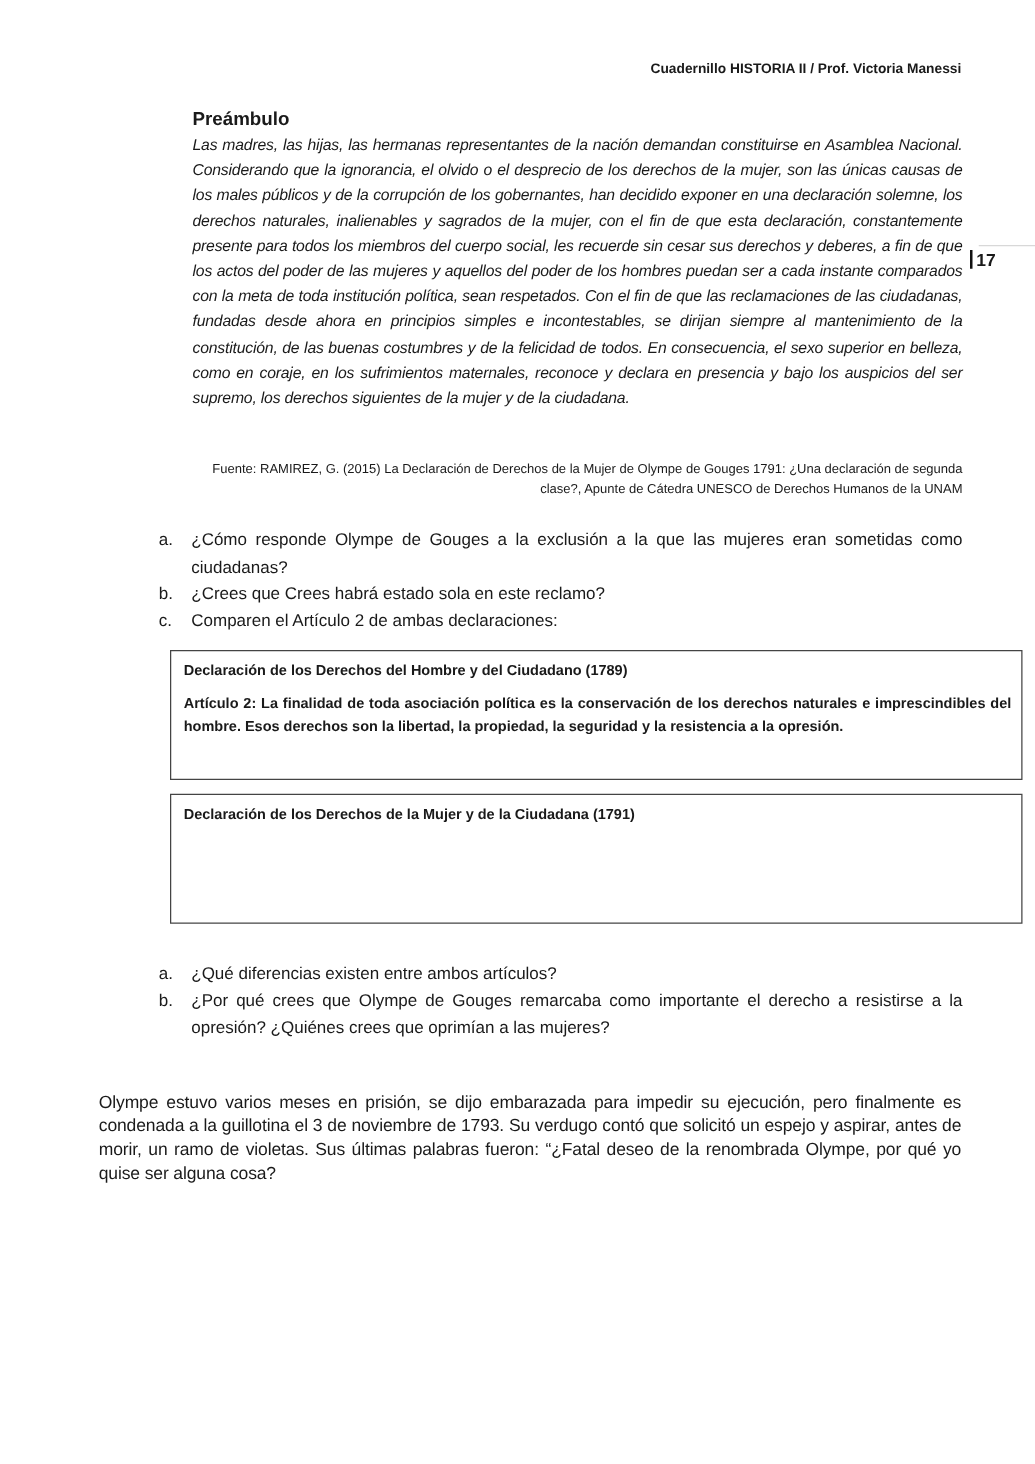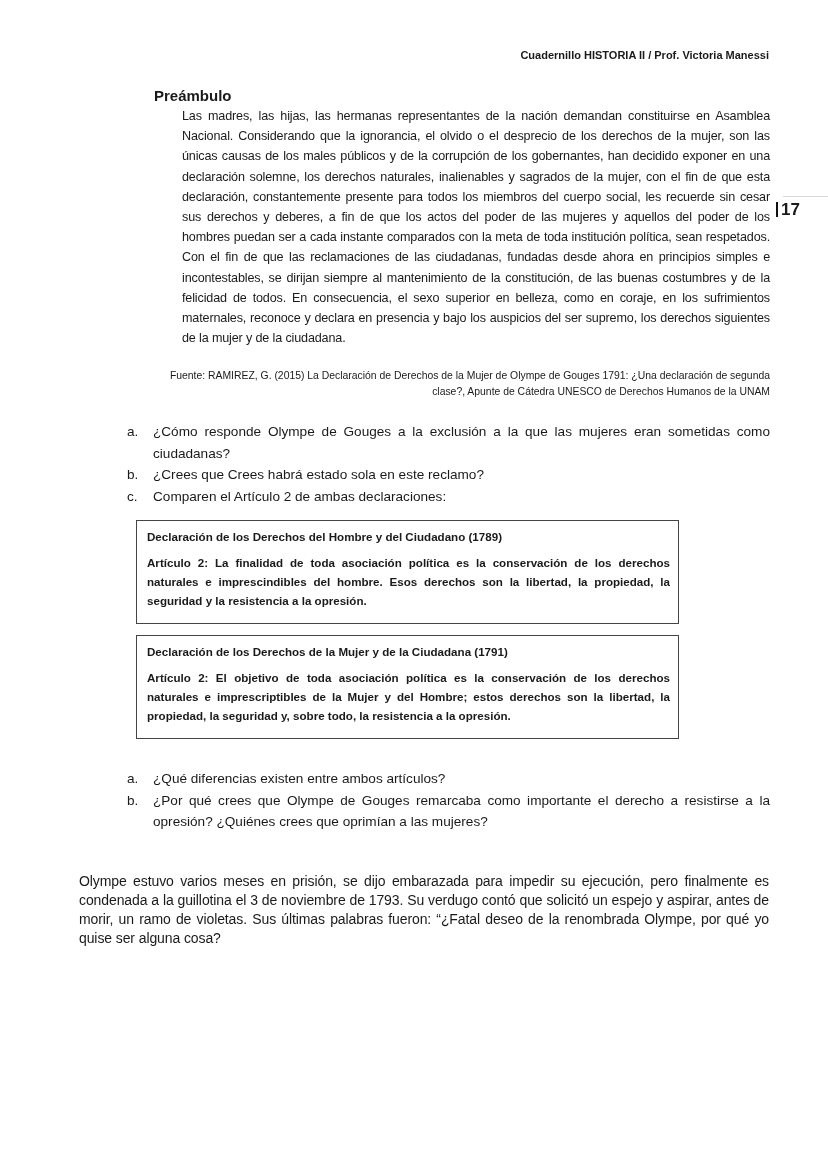--- a/index.html
+++ b/index.html
@@ -9,47 +9,46 @@
   }
   .header {
     position: absolute; top: 49px; right: 59px;
     font-size: 11px; font-weight: bold; letter-spacing: 0;
   }
   .page-num-rule {
     position: absolute; top: 196px; left: 783px; width: 45px; height: 1px; background: #d8d8d8;
   }
   .page-num {
     position: absolute; top: 200px; left: 776px;
-    font-size: 17px; font-weight: bold;
+    font-size: 14px; font-weight: bold;
   }
   .page-num .bar { display: inline-block; width: 2px; height: 15px; background: #111; vertical-align: -2px; margin-right: 3px; }
   .preamble {
     position: absolute; top: 86px; left: 154px; width: 616px;
   }
   .preamble-title { font-size: 15px; font-weight: bold; line-height: 20px; }
   .preamble-text {
-    font-size: 12.6px; line-height: 20.2px; text-align: justify;
+    font-size: 12.6px; font-style: italic; line-height: 20.2px; text-align: justify;
     letter-spacing: -0.15px;
-    margin-left: 28px;
   }
   .source {
     position: absolute; top: 368px; left: 154px; width: 616px;
     font-size: 10.4px; line-height: 16px; text-align: right;
   }
   .qlist {
     position: absolute; left: 127px; width: 643px;
     font-size: 13.6px; line-height: 21.5px;
   }
   .qlist .q { display: flex; }
   .qlist .q .letter { width: 26px; flex: none; }
   .qlist .q .txt { flex: 1; text-align: justify; }
   .q1 { top: 421px; }
   .q2 { top: 768px; }
   .box {
-    position: absolute; left: 136px; width: 543px;
+    position: absolute; left: 136px; width: 682px;
     border: 1.3px solid #444; padding: 8px 8px 10px 10px; box-sizing: border-box;
   }
   .box1 { top: 520px; height: 104px; }
   .box2 { top: 635px; height: 104px; }
   .box-title { font-size: 11.6px; font-weight: bold; line-height: 16px; margin-bottom: 8px; }
   .box-text { font-size: 11.6px; line-height: 19px; text-align: justify; font-weight: bold; }
   .closing {
     position: absolute; top: 872px; left: 79px; width: 690px;
     font-size: 14px; line-height: 19px; text-align: justify;
     letter-spacing: -0.1px;
@@ -85,21 +84,20 @@
   </div>
 </div>
 
 <div class="box box1">
   <div class="box-title">Declaración de los Derechos del Hombre y del Ciudadano (1789)</div>
   <div class="box-text">Artículo 2: La finalidad de toda asociación política es la conservación de los derechos naturales e imprescindibles del hombre. Esos derechos son la libertad, la propiedad, la seguridad y la resistencia a la opresión.</div>
 </div>
 
 <div class="box box2">
   <div class="box-title">Declaración de los Derechos de la Mujer y de la Ciudadana (1791)</div>
-  <div class="box-text">Artículo 2: El objetivo de toda asociación política es la conservación de los derechos naturales e imprescriptibles de la Mujer y del Hombre; estos derechos son la libertad, la propiedad, la seguridad y, sobre todo, la resistencia a la opresión.</div>
 </div>
 
 <div class="qlist q2">
   <div class="q">
     <span class="letter">a.</span>
     <span class="txt">¿Qué diferencias existen entre ambos artículos?</span>
   </div>
   <div class="q">
     <span class="letter">b.</span>
     <span class="txt">¿Por qué crees que Olympe de Gouges remarcaba como importante el derecho a resistirse a la opresión? ¿Quiénes crees que oprimían a las mujeres?</span>

